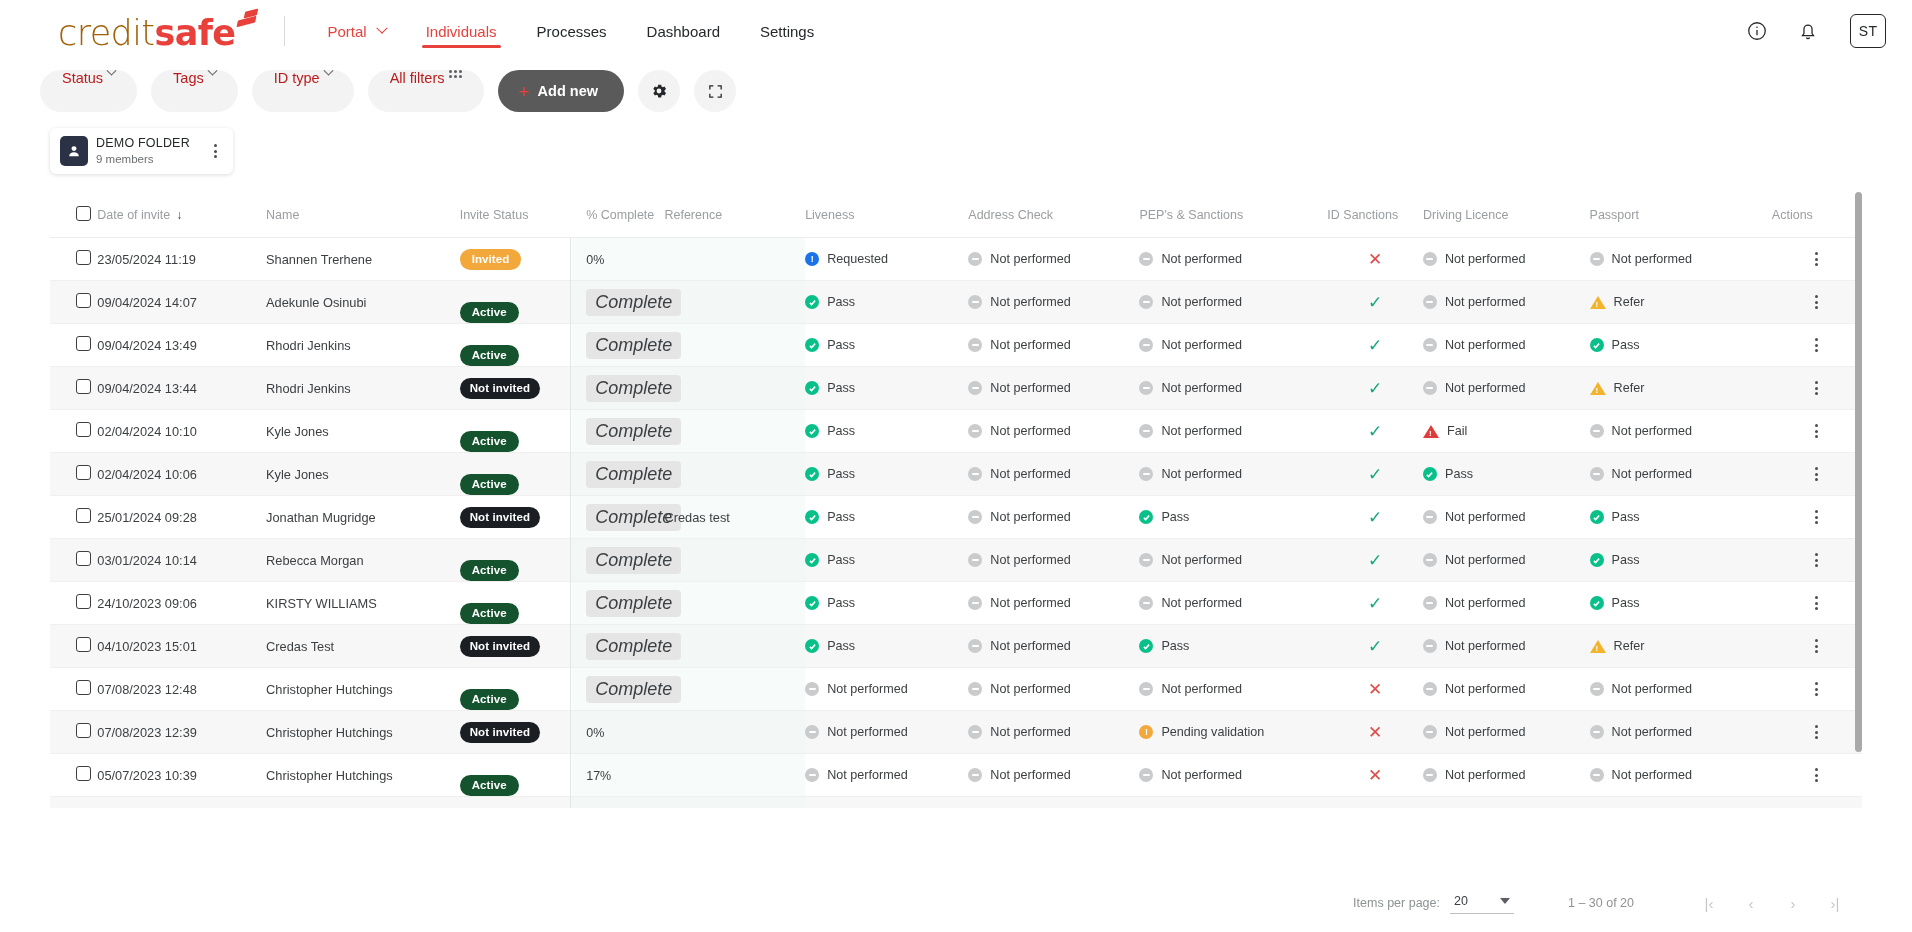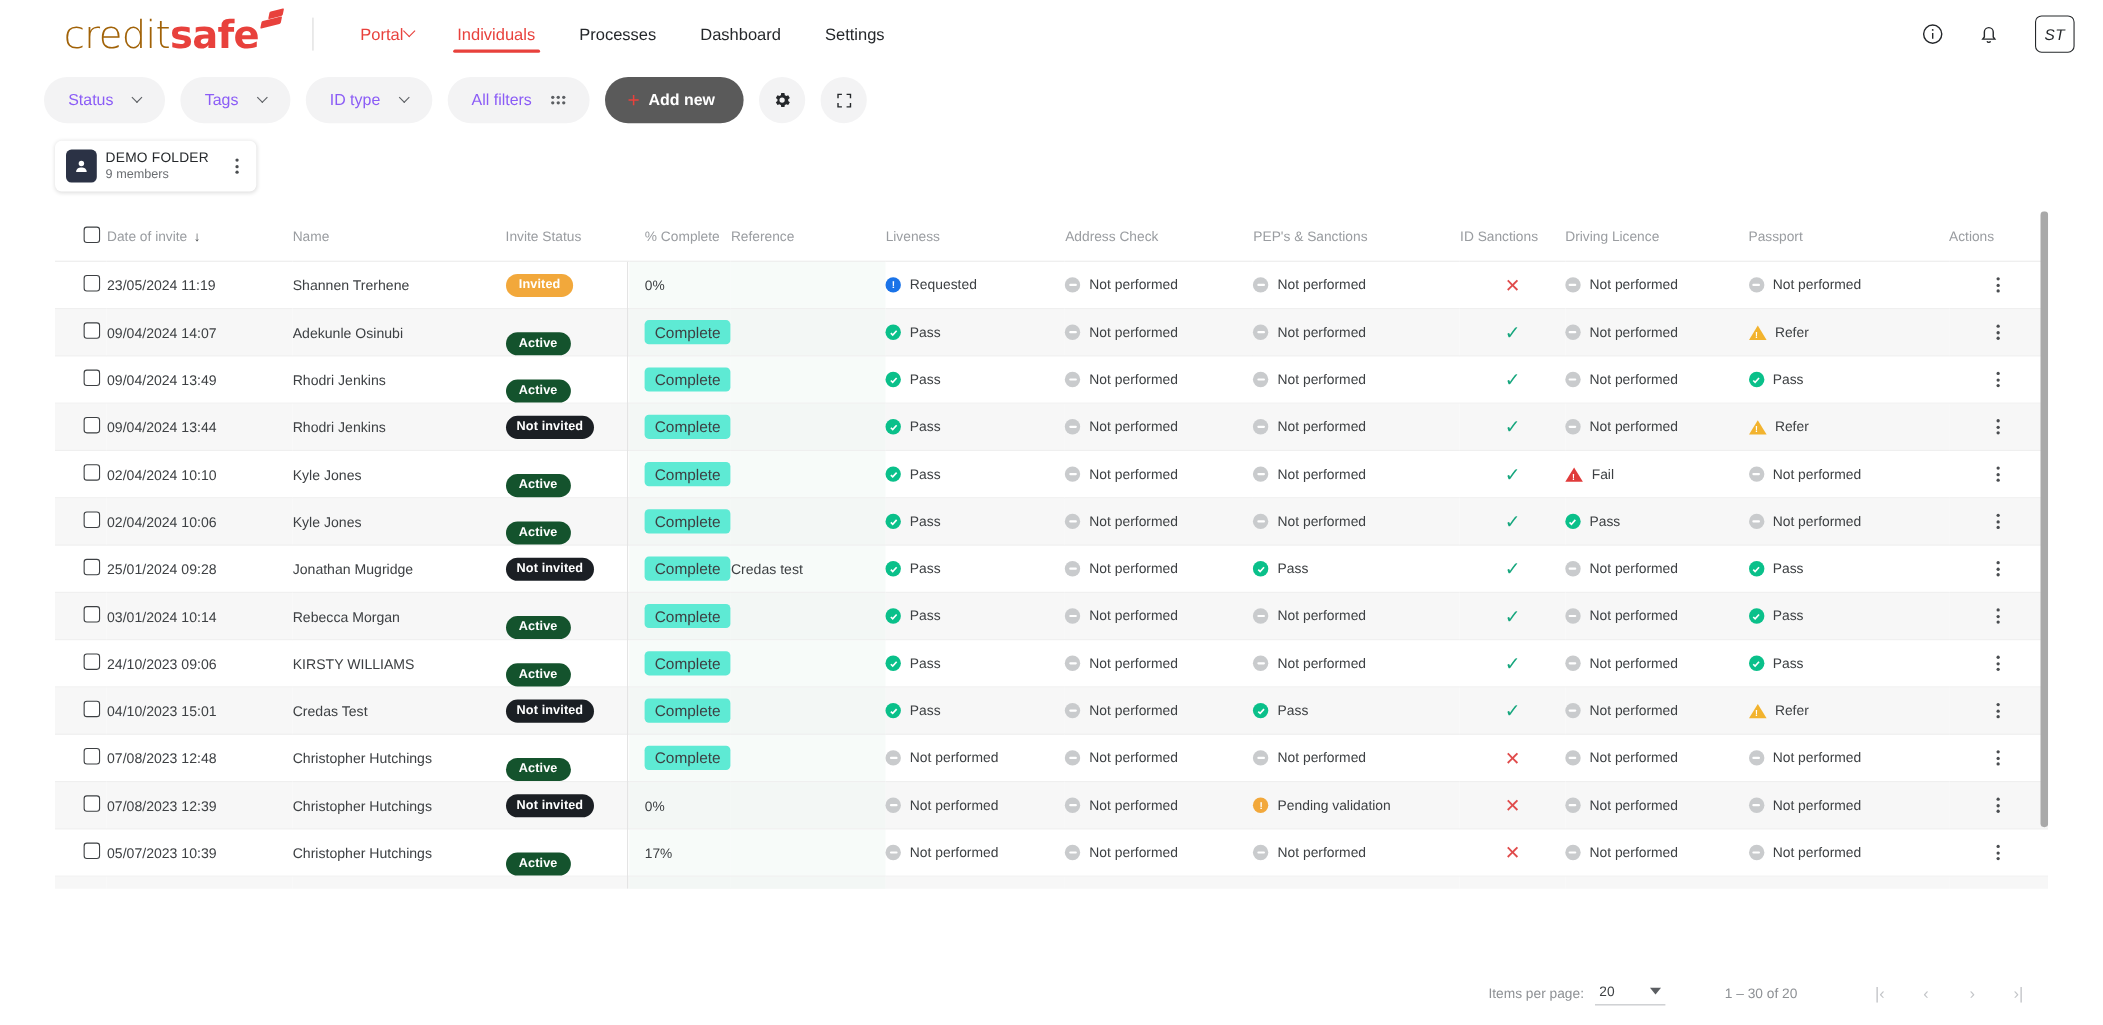--- a/index.html
+++ b/index.html
@@ -54,42 +54,42 @@
   .nav-divider {
     width: 1px; height: 30px; background: #d9d9d9;
     margin: 0 22px 0 26px;
   }
   .nav-items { display: flex; align-items: center; gap: 0px; height:62px; }
   .nav-item {
     font-size: 15px;
     color: #25282b;
     padding: 0 20px;
     height: 62px;
-    display: flex; align-items: center; gap: 1px;
+    display: flex; align-items: center; gap: 11px;
     cursor: pointer;
     position: relative;
   }
   .nav-item.red { color: #e8413c; }
   .nav-item.active { color: #e8413c; }
   .nav-item.active::after {
     content: "";
     position: absolute;
     left: 16px; right: 16px; bottom: 14px;
     height: 3px; background: #e8413c; border-radius: 2px;
   }
   .chev {
     display:inline-block; width:8px; height:8px;
     border-right: 1.6px solid currentColor;
     border-bottom: 1.6px solid currentColor;
     transform: rotate(45deg) translate(-2px,-2px);
   }
 
   .topnav-right {
     margin-left: auto;
-    display: flex; align-items: center; gap: 25px; font-style: italic;
+    display: flex; align-items: center; gap: 25px;
   }
   .icon-btn {
     width: 26px; height: 26px;
     display: flex; align-items: center; justify-content: center;
     cursor: pointer;
     color: #25282b;
   }
   .avatar-box {
     width: 36px; height: 34px;
     border: 1.3px solid #25282b;
@@ -116,25 +116,25 @@
     display: flex; align-items: center;
     padding: 0 20px;
     gap: 12px;
     max-width: 1120px;
   }
   .search-ph { color: #8a8d91; font-size: 14.5px; }
   .pill {
     height: 42px;
     background: #f3f3f4;
     border-radius: 21px;
-    display: flex; align-items: center; justify-content:center;
-    gap: 18px;
+    display: flex; justify-content:center;
+    gap: 5px;
     padding: 0 22px;
     font-size: 14.5px;
-    color: #8b5cf6;
+    color: #b91c1c;
     cursor: pointer;
     white-space: nowrap;
   }
   .pill .chev { width:7px;height:7px; border-color:#5b5e62; }
   .grid-dots {
     display:grid; grid-template-columns: repeat(3, 3px);
     grid-template-rows: repeat(2, 3px); gap: 2px;
   }
   .grid-dots i { width:3px;height:3px;background:#5b5e62;border-radius:50%; display:block;}
   .btn-add {
@@ -261,25 +261,26 @@
     height: 21px;
     padding: 0 12px;
     letter-spacing: .1px;
   }
   .badge.invited { background:#f2a83b; }
   .badge.active  { background:#14532d;margin-top:20px; }
   .badge.notinvited { background:#1b1f24; padding: 0 10px;}
 
   .complete-chip {
     display:inline-block;
-    background: #5eead4;
+    background: #e5e5e5;
     color: #3d4043;
-    font-size: 14px;
+    font-size: 18px;
     padding: 3px 9px;
     border-radius: 4px;
+    font-style: italic;
   }
   .pct-plain { font-size: 12.5px; color:#3d4043; }
 
   
   .st { display:flex; align-items:center; gap: 8px; }
   .dot {
     width: 14px; height: 14px; border-radius: 50%;
     display:inline-flex; align-items:center; justify-content:center;
     flex: 0 0 14px;
   }

